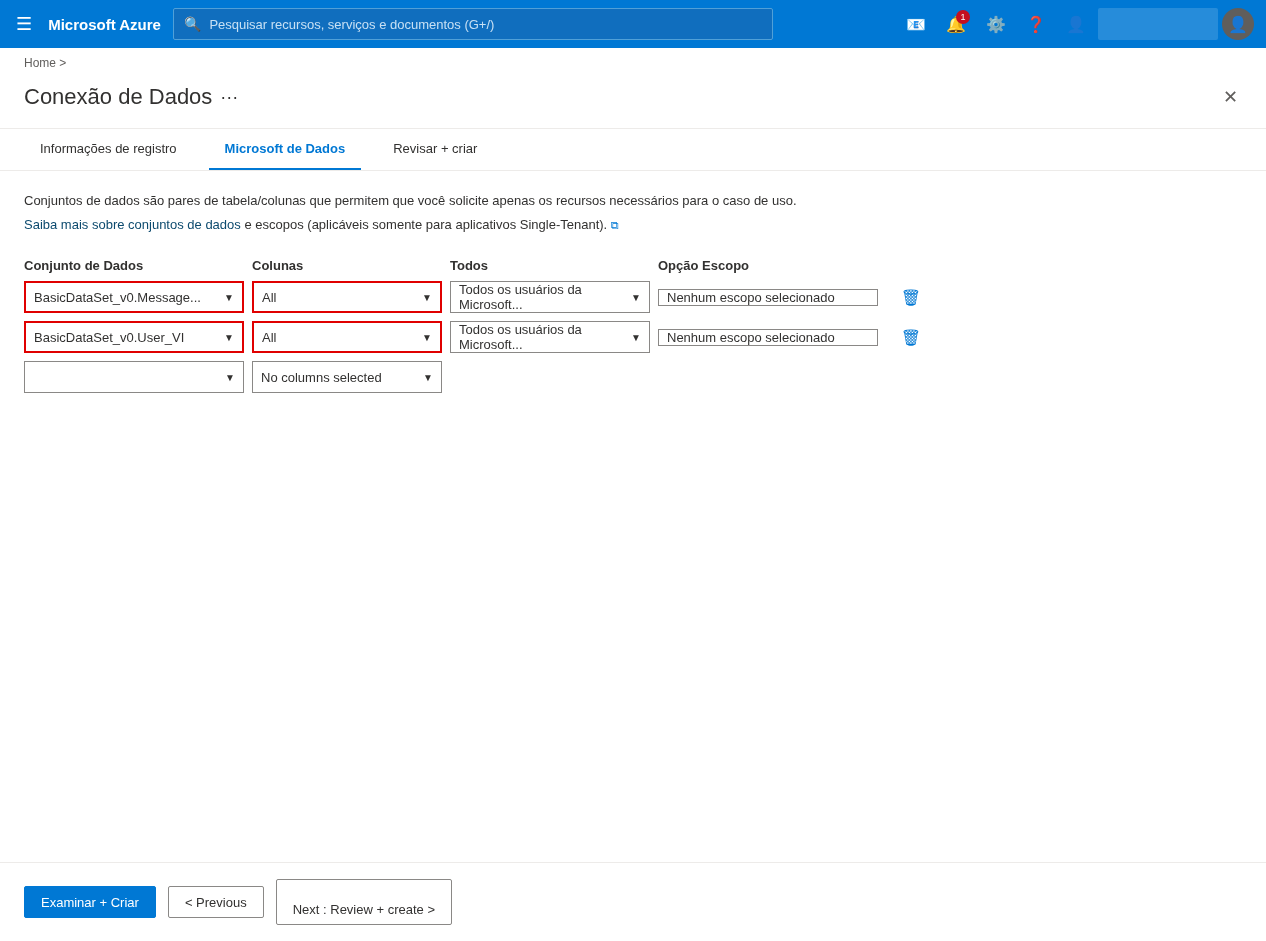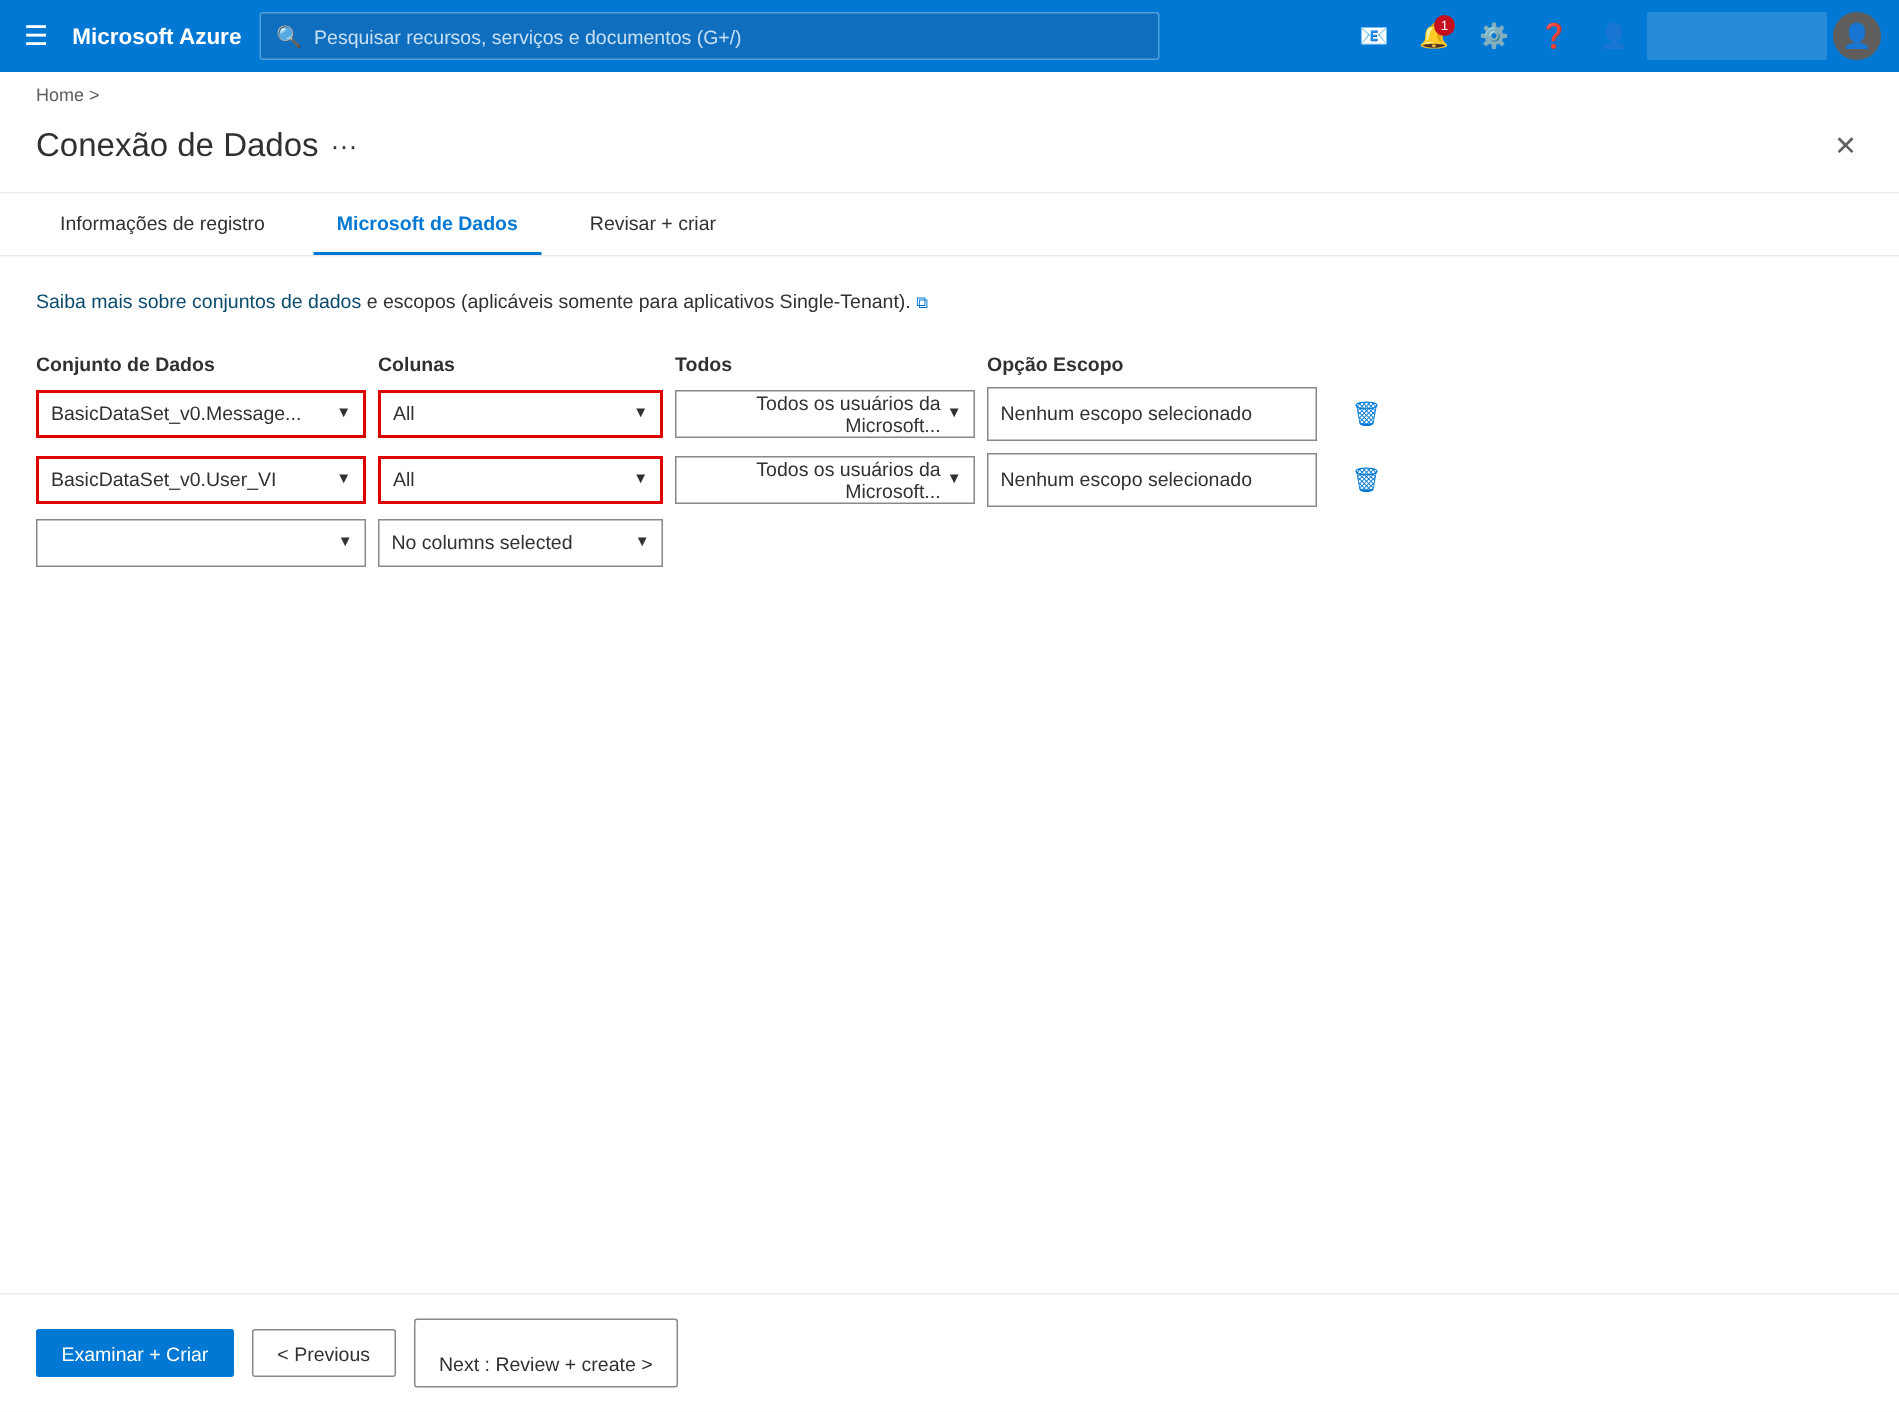--- a/index.html
+++ b/index.html
@@ -244,30 +244,29 @@
       display: flex;
       align-items: center;
       justify-content: space-between;
       border: 1px solid #8a8886;
       padding: 5px 8px;
       font-size: 13px;
       color: #323130;
       cursor: pointer;
       background: white;
       height: 32px;
-      text-align: right;
     }
 
     .scope-option-field {
       border: 1px solid #8a8886;
       padding: 5px 8px;
       font-size: 13px;
       color: #323130;
       background: white;
-      height: 36px;
+      height: 17px;
       display: flex;
       align-items: center;
     }
 
     .delete-btn {
       color: #0078d4;
       font-size: 16px;
       cursor: pointer;
       padding: 4px;
       display: flex;
@@ -356,20 +355,21 @@
   </div>
 
   <div class="tabs">
     <div class="tab">Informações de registro</div>
     <div class="tab active">Microsoft de Dados</div>
     <div class="tab">Revisar + criar</div>
   </div>
 
   <div class="form-content">
 
+    <div class="info-text">Conjuntos de dados são pares de tabela/colunas que permitem que você solicite apenas os recursos necessários para o caso de uso.</div>
     <div class="info-text">
       <a class="info-link">Saiba mais sobre conjuntos de dados</a>
       <span> e escopos (aplicáveis somente para aplicativos Single-Tenant).</span>
       <span class="external-icon">⧉</span>
     </div>
 
     <div class="dataset-table">
 
       <div class="dataset-table-header">
         <div class="col-header">Conjunto de Dados</div>

